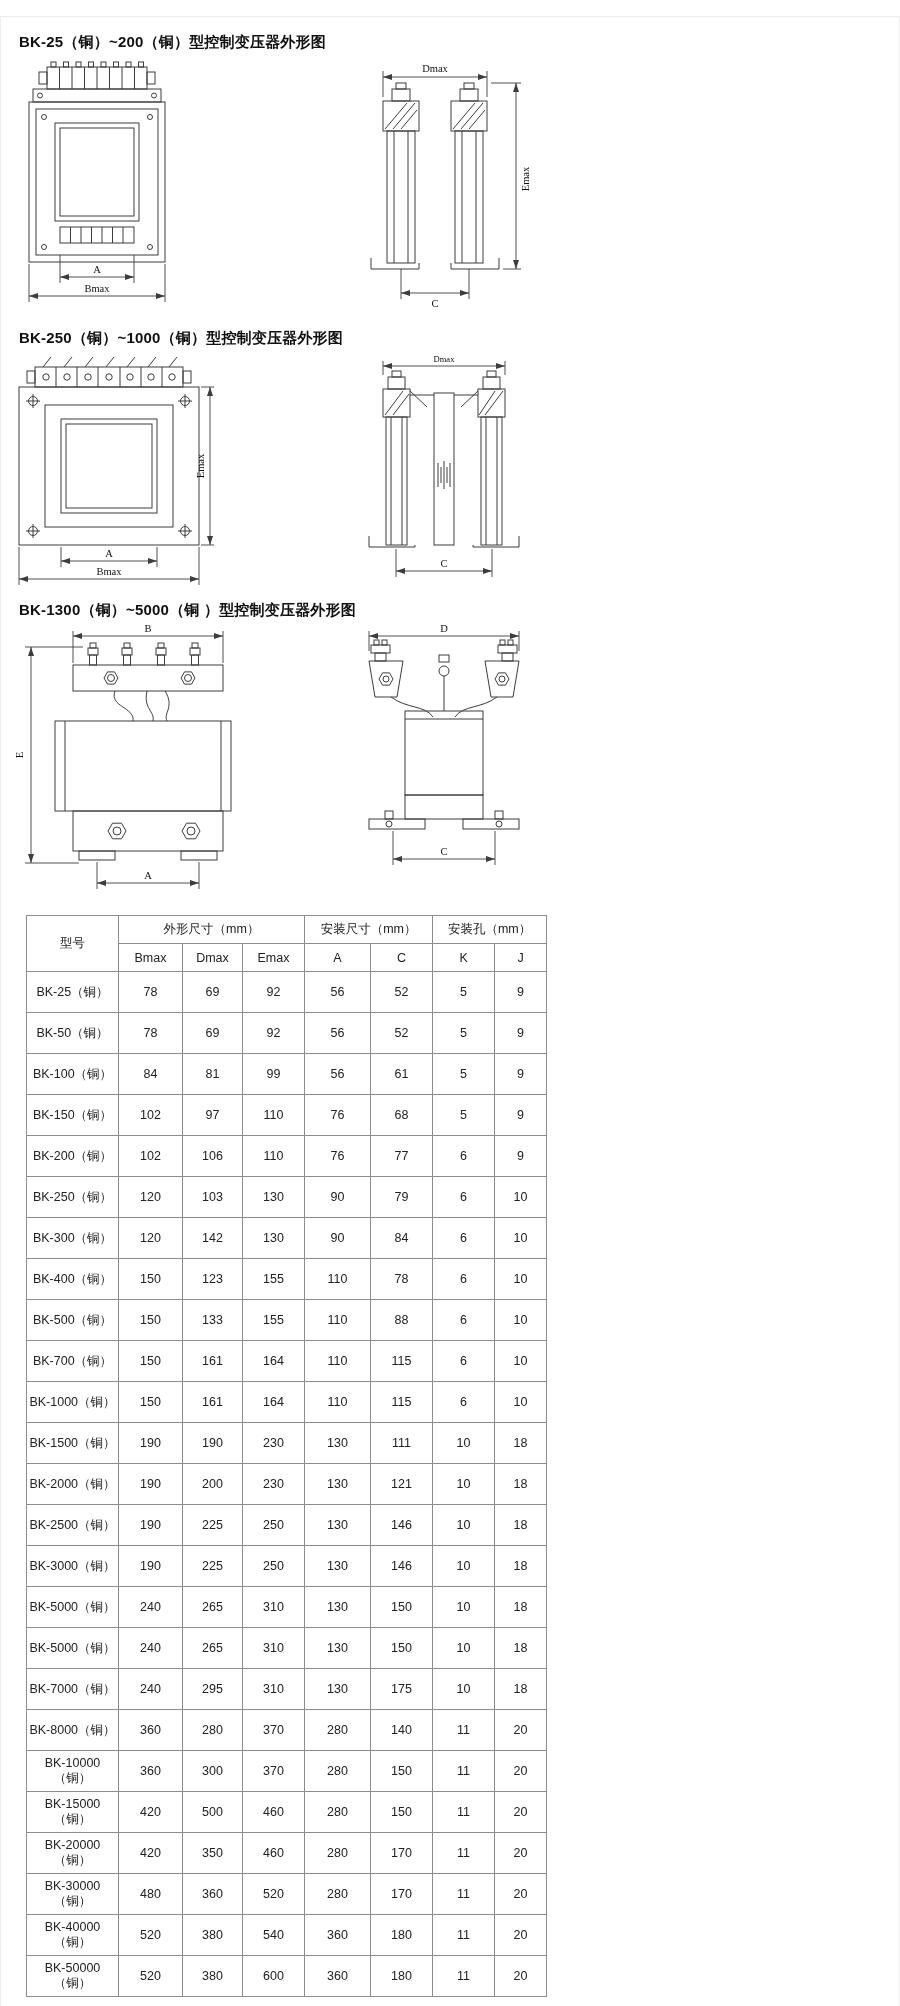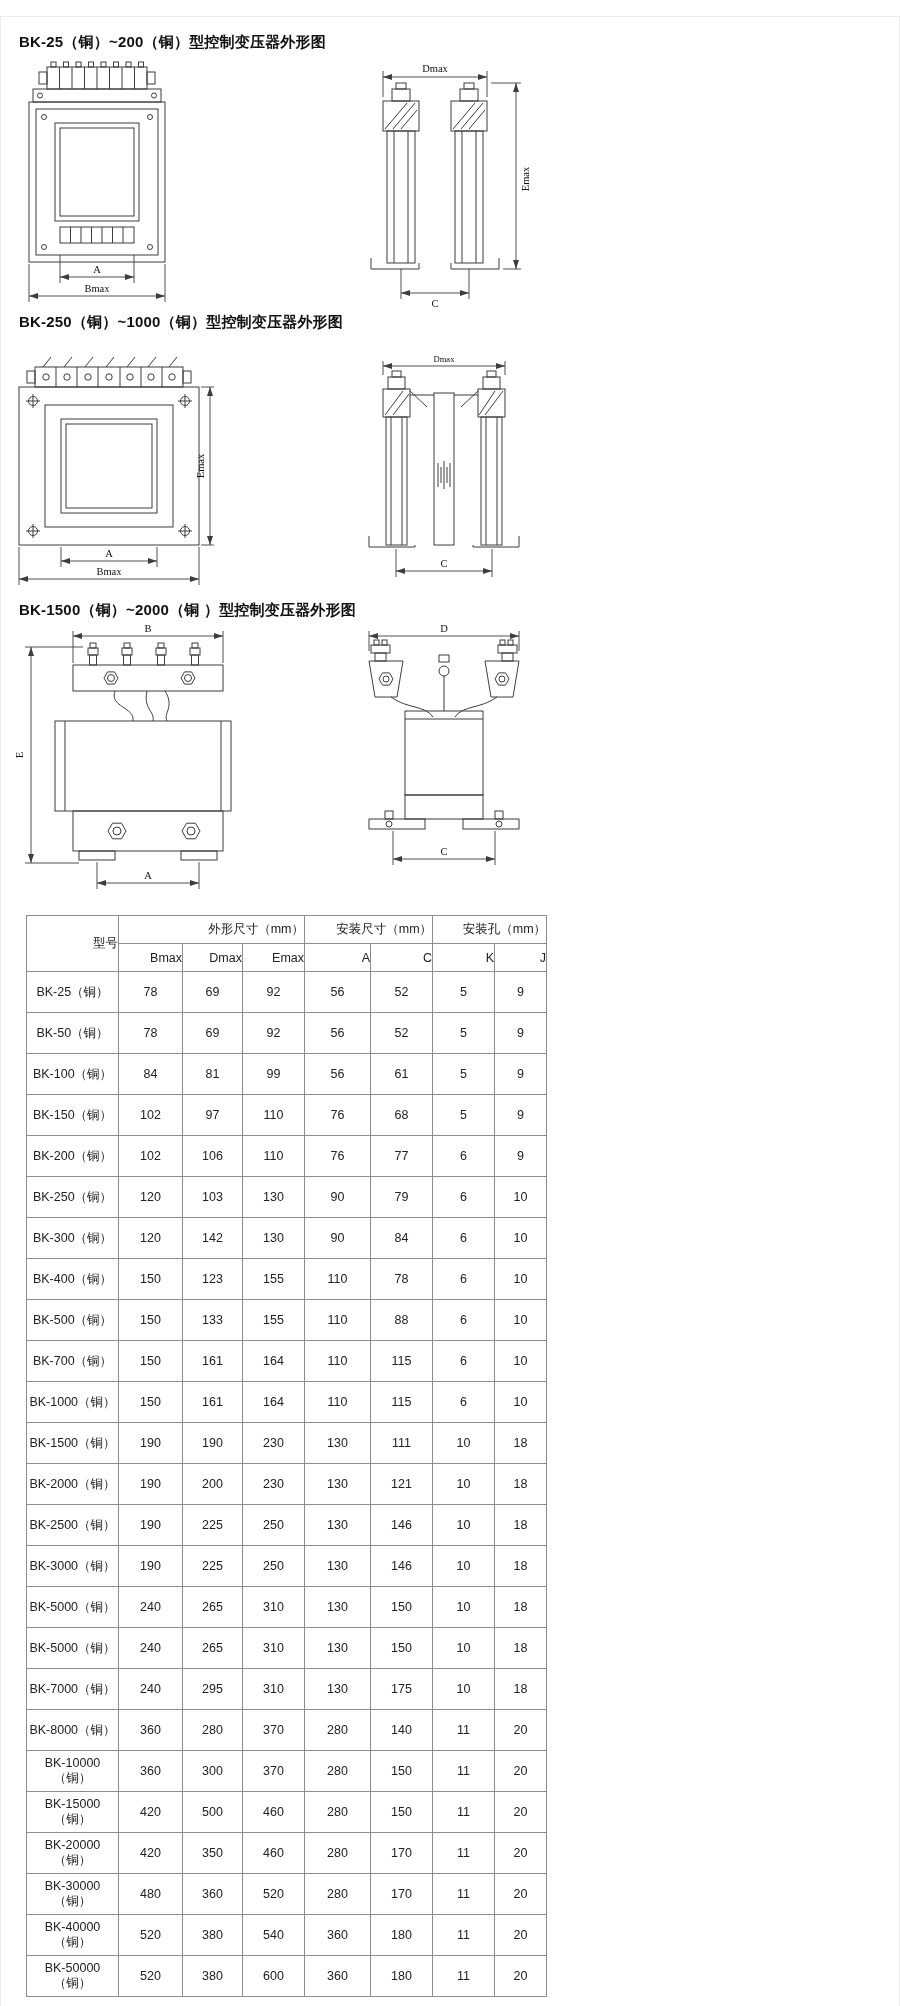--- a/index.html
+++ b/index.html
@@ -8,21 +8,21 @@
   .page { position:relative; width:900px; height:2006px; background:#fff; margin:16px auto; overflow:hidden; border:1px solid #ececec; }
   .heading { position:absolute; left:18px; font-size:15px; font-weight:bold; color:#111; letter-spacing:0.2px; }
   svg.drawing { position:absolute; }
   svg .ln rect, svg .ln line, svg .ln path, svg .ln circle, svg .ln polygon { fill:none; stroke:#3d3d3d; stroke-width:1; }
   svg .fl { fill:#4d4d4d; stroke:#4d4d4d; }
   svg .dim line { stroke:#3d3d3d; stroke-width:0.9; }
   svg text.lab { font-family:"Liberation Serif","DejaVu Serif",serif; font-size:10.5px; fill:#111; }
   svg text.sm { font-size:8.5px; }
   .spec-table { position:absolute; left:25px; top:898px; width:520px; border-collapse:collapse; table-layout:fixed; background:#fff; }
   .spec-table th, .spec-table td { border:1px solid #8c8c8c; text-align:center; vertical-align:middle; font-size:12.5px; color:#222; font-weight:normal; padding:0; }
-  .spec-table thead th { height:28px;text-align:right; }
+  .spec-table thead th { height:28px; }
   .spec-table tbody td { height:41px; }
 </style>
 </head>
 <body>
 
 <div class="page">
 
   <div class="heading" style="top:16px;">BK-25（铜）~200（铜）型控制变压器外形图</div>
 
   <svg class="drawing" style="left:12px; top:44px;" width="175" height="252" viewBox="0 0 175 252">
@@ -126,21 +126,21 @@
         <line x1="142" y1="208" x2="160" y2="208"></line>
       <line x1="155" y1="22" x2="155" y2="208" marker-start="url(#s2)" marker-end="url(#e2)"></line>
       <text class="lab" x="168" y="118" text-anchor="middle" transform="rotate(-90 168 118)">Emax</text>
       <line x1="40" y1="208" x2="40" y2="238"></line>
         <line x1="108" y1="208" x2="108" y2="238"></line>
       <line x1="40" y1="232" x2="108" y2="232" marker-start="url(#s2)" marker-end="url(#e2)"></line>
       <text class="lab" x="74" y="246" text-anchor="middle">C</text>
     </g>
   </svg>
 
-  <div class="heading" style="top:296px;">BK-250（铜）~1000（铜）型控制变压器外形图</div>
+  <div class="heading" style="top:312px;">BK-250（铜）~1000（铜）型控制变压器外形图</div>
 
   <svg class="drawing" style="left:10px; top:338px;" width="210" height="236" viewBox="0 0 210 236">
     <defs>
       <marker id="e3" markerWidth="10" markerHeight="8" refX="9" refY="3" orient="auto" markerUnits="userSpaceOnUse">
           <path d="M0,0 L9,3 L0,6 Z" fill="#3d3d3d"></path>
         </marker>
       <marker id="s3" markerWidth="10" markerHeight="8" refX="0" refY="3" orient="auto" markerUnits="userSpaceOnUse">
           <path d="M9,0 L0,3 L9,6 Z" fill="#3d3d3d"></path>
         </marker>
     </defs>
@@ -247,21 +247,21 @@
         <line x1="97" y1="108" x2="97" y2="132"></line>
     </g>
     <g class="dim">
       <line x1="43" y1="194" x2="43" y2="222"></line>
         <line x1="139" y1="194" x2="139" y2="222"></line>
       <line x1="43" y1="216" x2="139" y2="216" marker-start="url(#s4)" marker-end="url(#e4)"></line>
       <text class="lab" x="91" y="212" text-anchor="middle">C</text>
     </g>
   </svg>
 
-  <div class="heading" style="top:584px;">BK-1500（铜）~2000（铜 ）型控制变压器外形图</div>
+  <div class="heading" style="top:584px;">BK-1300（铜）~5000（铜 ）型控制变压器外形图</div>
 
   <svg class="drawing" style="left:12px; top:606px;" width="225" height="278" viewBox="0 0 225 278">
     <defs>
       <marker id="e5" markerWidth="10" markerHeight="8" refX="9" refY="3" orient="auto" markerUnits="userSpaceOnUse">
           <path d="M0,0 L9,3 L0,6 Z" fill="#3d3d3d"></path>
         </marker>
       <marker id="s5" markerWidth="10" markerHeight="8" refX="0" refY="3" orient="auto" markerUnits="userSpaceOnUse">
           <path d="M9,0 L0,3 L9,6 Z" fill="#3d3d3d"></path>
         </marker>
     </defs>

